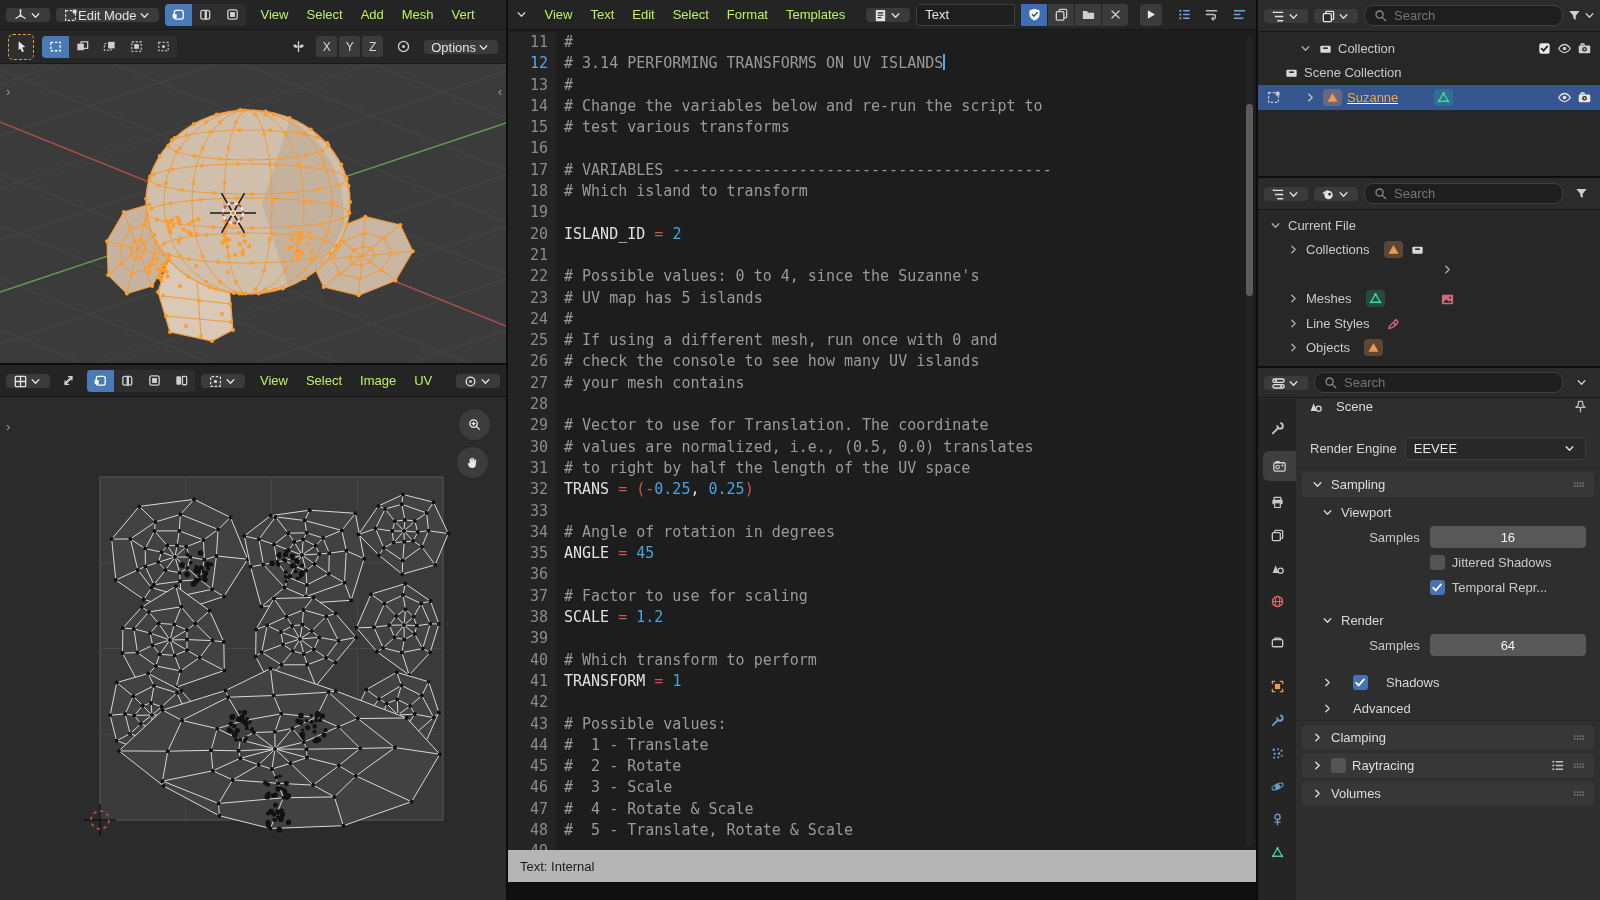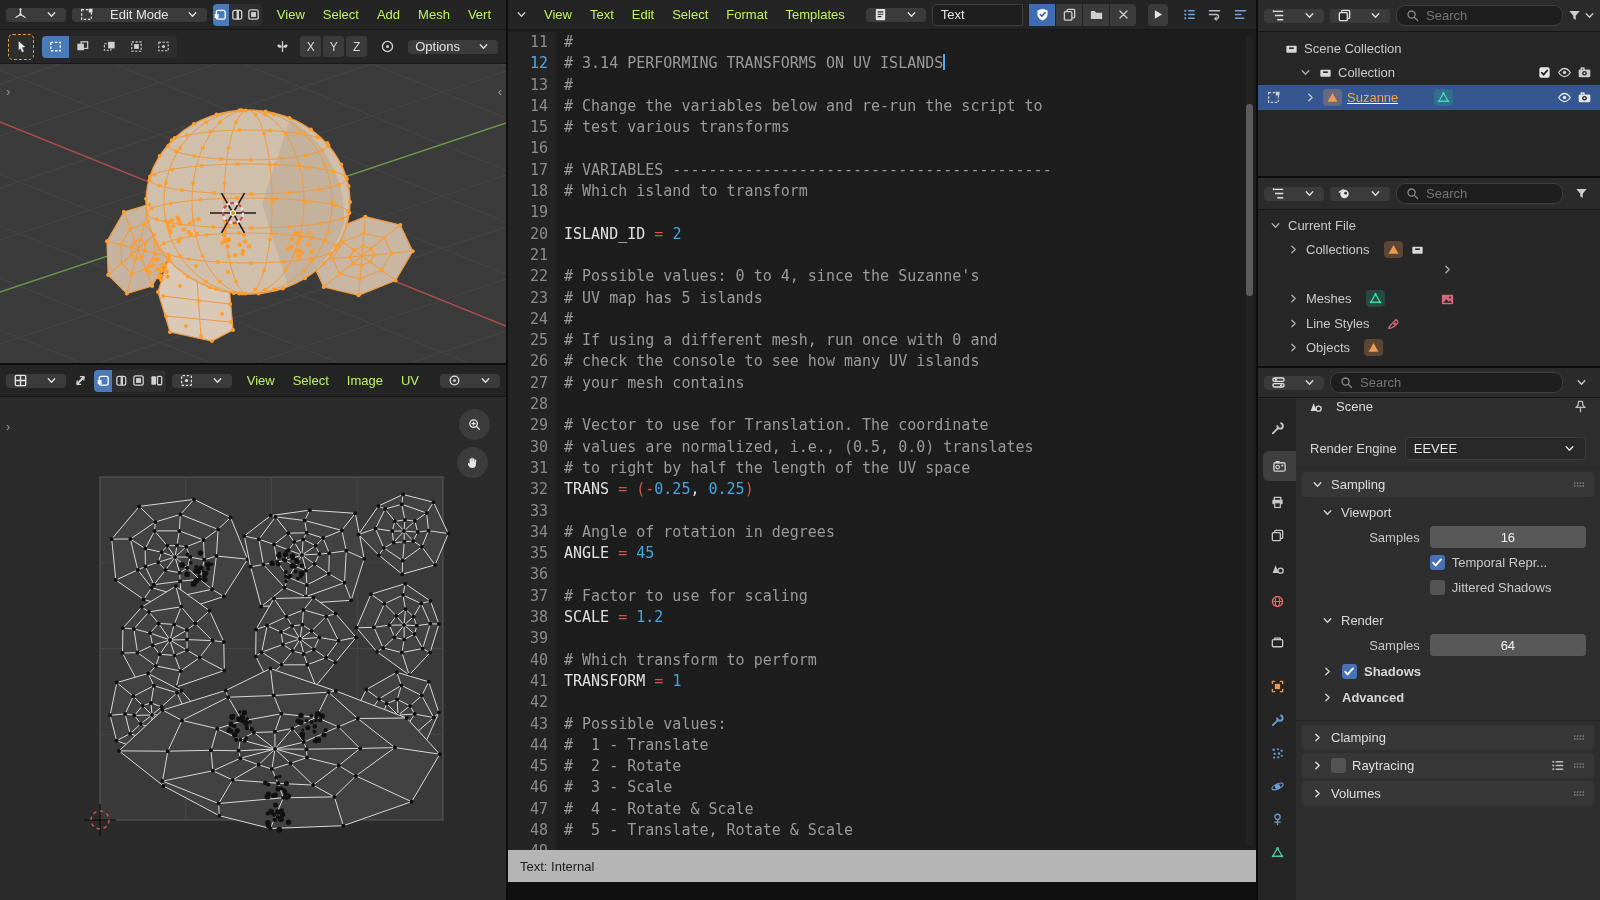--- a/index.html
+++ b/index.html
@@ -4,21 +4,21 @@
 <style>
   * { box-sizing:border-box; margin:0; padding:0; }
   html,body { width:1600px; height:900px; background:#0d0d0d; overflow:hidden;
     font-family:"Liberation Sans",sans-serif; color:#d4d4d4; font-size:13px; }
   #root { position:relative; width:1600px; height:900px; }
   section { position:absolute; overflow:hidden; }
 
   
   .hdr { display:flex; align-items:center; background:#242424; border-bottom:1px solid #171717; padding:0 6px; gap:6px; }
   .menu { padding:0 9px; color:#bef264; cursor:default; white-space:nowrap; }
-  .btn { display:inline-flex; align-items:center; gap:16px; background:#3b3b3b; border-radius:4px;
+  .btn { display:inline-flex; align-items:flex-start; gap:0; background:#3b3b3b; border-radius:4px;
          height:14px; padding:0 7px; color:#e3e3e3; white-space:nowrap; }
   .tbtn { display:inline-flex; align-items:center; justify-content:center; width:25px; height:22px;
           border-radius:4px; color:#cfcfcf; }
   .seg { display:flex; background:#2e2e2e; border-radius:4px; overflow:hidden; }
   .seg .s { width:27px; height:22px; display:flex; align-items:center; justify-content:center; color:#cfcfcf; }
   .seg .s.active { background:#4a7ab8; color:#fff; }
   .search { display:flex; align-items:center; gap:6px; background:#1e1e1e; border:1px solid #3f3f3f;
             border-radius:9px; height:21px; padding:0 8px; flex:1; color:#8a8a8a; }
   .search input { background:transparent; border:none; outline:none; color:#cfcfcf; width:100%;
             font-family:"Liberation Sans",sans-serif; font-size:13px; }
@@ -97,21 +97,21 @@
   .valfield { flex:1; margin-right:14px; background:#585858; border-radius:4px; height:22px;
               display:flex; align-items:center; justify-content:center; color:#f2f2f2; }
   .chkrow { display:flex; align-items:center; height:25px; padding-left:44%; gap:7px; color:#c9c9c9; }
   .chk { width:15px; height:15px; border-radius:3px; background:#545454; flex:none;
          display:flex; align-items:center; justify-content:center; }
   .chk.on { background:#4772b3; }
   .engrow { display:flex; align-items:center; height:30px; padding:0 14px; gap:8px; }
   .dropdown { flex:1; background:#282828; border:1px solid #3c3c3c; border-radius:4px; height:23px;
               display:flex; align-items:center; padding:0 8px; color:#e6e6e6; gap:6px; }
   .crumb { display:flex; align-items:flex-start; gap:13px; height:34px; padding:0 12px; color:#dcdcdc; }
-  .togglerow { display:flex; align-items:flex-start; gap:7px; height:26px; padding-left:24px; color:#d7d7d7;font-weight:bold; }
+  .togglerow { display:flex; align-items:flex-end; gap:18px; height:26px; padding-left:24px; color:#d7d7d7; }
   .sep { height:1px; background:#262626; margin:4px 0; }
 </style>
 </head>
 <body>
 
 <div id="root">
 
   <section id="v3d">
     <div class="hdr">
       <span class="btn">
@@ -1451,29 +1451,20 @@
             </svg>
           </span>
           <span class="icon">
             <svg width="15" height="15" viewBox="0 0 16 16">
               <path d="M4.5 6.2l3.5 3.6 3.5-3.6" fill="none" stroke="currentColor" stroke-width="1.4" stroke-linecap="round" stroke-linejoin="round"></path>
             </svg>
           </span>
         </span>
     </div>
     <div style="padding-top:4px">
-      <div class="orow" style="padding-left:26px">
-        <span class="icon" style="color:#d8d8d8">
-            <svg width="15" height="15" viewBox="0 0 16 16">
-              <rect x="2.5" y="5" width="11" height="7.5" rx="1" fill="currentColor"></rect>
-              <rect x="5.5" y="6.8" width="5" height="1.7" fill="#272727"></rect>
-            </svg>
-          </span>
-        <span class="oname">Scene Collection</span>
-      </div>
       <div class="orow" style="padding-left:40px">
         <span class="icon" style="color:#b0b0b0">
             <svg width="15" height="15" viewBox="0 0 16 16">
               <path d="M4.5 6.2l3.5 3.6 3.5-3.6" fill="none" stroke="currentColor" stroke-width="1.4" stroke-linecap="round" stroke-linejoin="round"></path>
             </svg>
           </span>
         <span class="icon" style="color:#d8d8d8">
             <svg width="15" height="15" viewBox="0 0 16 16">
               <rect x="2.5" y="5" width="11" height="7.5" rx="1" fill="currentColor"></rect>
               <rect x="5.5" y="6.8" width="5" height="1.7" fill="#272727"></rect>
@@ -1494,20 +1485,29 @@
             </svg>
           </span>
         <span class="icon" style="color:#cdcdcd">
             <svg width="15" height="15" viewBox="0 0 16 16">
               <rect x="1.8" y="4.8" width="12.4" height="8.2" rx="1.4" fill="currentColor"></rect>
               <path d="M4.5 4.8V3.2h3v1.6" fill="none" stroke="currentColor" stroke-width="1.4" stroke-linecap="round" stroke-linejoin="round"></path>
               <circle cx="8" cy="8.8" r="2.5" fill="#272727"></circle>
               <circle cx="8" cy="8.8" r="1.1" fill="currentColor"></circle>
             </svg>
           </span>
+      </div>
+      <div class="orow" style="padding-left:26px">
+        <span class="icon" style="color:#d8d8d8">
+            <svg width="15" height="15" viewBox="0 0 16 16">
+              <rect x="2.5" y="5" width="11" height="7.5" rx="1" fill="currentColor"></rect>
+              <rect x="5.5" y="6.8" width="5" height="1.7" fill="#272727"></rect>
+            </svg>
+          </span>
+        <span class="oname">Scene Collection</span>
       </div>
       <div class="orow sel" style="padding-left:8px">
         <span class="icon" style="color:#cfcfcf">
             <svg width="15" height="15" viewBox="0 0 16 16">
               <rect x="2.8" y="2.8" width="10.4" height="10.4" fill="none" stroke="currentColor" stroke-width="1.3" stroke-dasharray="2.6 1.8"></rect>
               <rect x="10.4" y="1.8" width="4" height="4" fill="currentColor"></rect>
             </svg>
           </span>
         <span style="width:12px"></span>
         <span class="icon" style="color:#c9c9c9">
@@ -1939,32 +1939,32 @@
           </span>
         <span>Viewport</span>
       </div>
       <div class="valrow">
         <span class="lab">Samples</span>
         <span class="valfield">
           <span>16</span>
         </span>
       </div>
       <div class="chkrow">
+        <span class="chk"></span>
+        <span>Jittered Shadows</span>
+      </div>
+      <div class="chkrow">
         <span class="chk on">
             <span class="icon">
               <svg width="15" height="15" viewBox="0 0 16 16">
                 <path d="M3.5 8.3l2.6 2.7 5.6-6.3" fill="none" stroke="#fff" stroke-width="2" stroke-linecap="round"></path>
               </svg>
             </span>
           </span>
         <span>Temporal Repr...</span>
-      </div>
-      <div class="chkrow">
-        <span class="chk"></span>
-        <span>Jittered Shadows</span>
       </div>
       <div style="height:8px"></div>
       <div class="subhdr">
         <span class="icon">
             <svg width="15" height="15" viewBox="0 0 16 16">
               <path d="M4.5 6.2l3.5 3.6 3.5-3.6" fill="none" stroke="currentColor" stroke-width="1.4" stroke-linecap="round" stroke-linejoin="round"></path>
             </svg>
           </span>
         <span>Render</span>
       </div>

